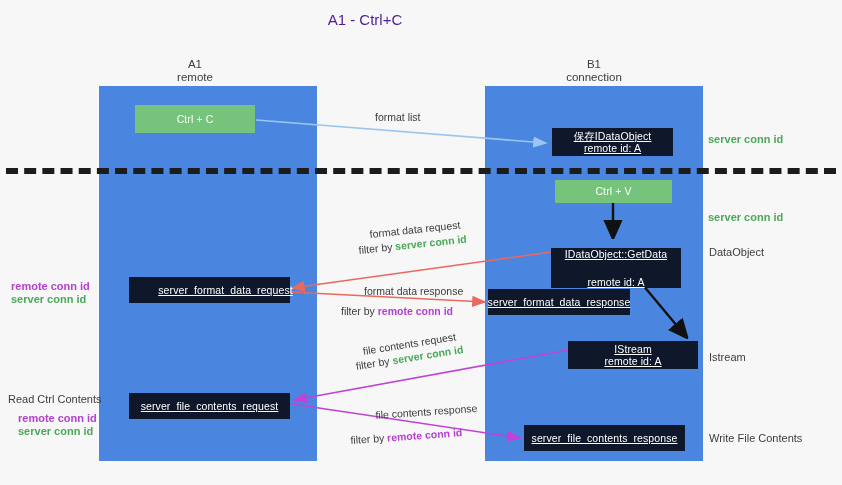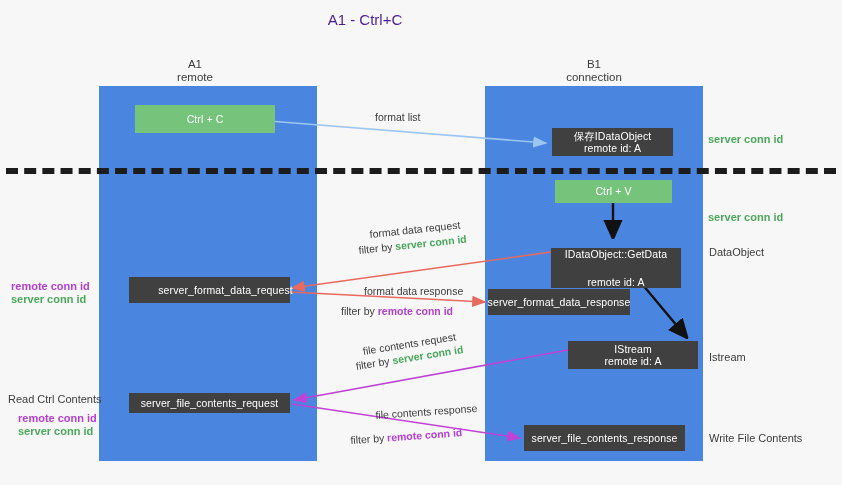--- a/index.html
+++ b/index.html
@@ -35,21 +35,21 @@
   }
 
   
   .box{
     position:absolute;box-sizing:border-box;
     display:flex;flex-direction:column;align-items:center;justify-content:center;
     color:#ffffff;font-size:10.5px;line-height:12.5px;text-align:center;
     letter-spacing:.1px;
   }
   .box.green{background:#76c47c;}
-  .box.orange{background:#404040;}
+  .box.orange{background:#0f172a;text-decoration:underline;}
   .box .l2{font-size:10.5px;}
 
   
   .side{position:absolute;font-size:11px;line-height:14px;color:#3c3c3c;white-space:nowrap;}
   .green-t{color:#4aa85a;font-weight:bold;}
   .purple-t{color:#b43fd0;font-weight:bold;}
 
   
   .elabel{
     position:absolute;font-size:10.5px;line-height:13px;color:#3c3c3c;
@@ -107,29 +107,29 @@
 
     <line x1="290" y1="292" x2="485" y2="302" stroke="#e8695e" stroke-width="1.6" marker-end="url(#ah-red)"></line>
 
     <line x1="568" y1="350" x2="294" y2="400" stroke="#c043d6" stroke-width="1.6" marker-end="url(#ah-purple)"></line>
 
     <line x1="292" y1="404" x2="520" y2="438" stroke="#c043d6" stroke-width="1.6" marker-end="url(#ah-purple)"></line>
   </svg>
 
   <div class="divider"></div>
 
-  <div class="box green" style="left:135px;top:105px;width:140px;height:28px;">
+  <div class="box green" style="left:135px;top:105px;width:120px;height:28px;">
     <div>Ctrl + C</div>
   </div>
 
   <div class="box orange" style="left:129px;top:277px;width:161px;height:26px;padding-left:32px;">
     <div>server_format_data_request</div>
   </div>
 
-  <div class="box orange" style="left:129px;top:393px;width:161px;height:20px;align-items:center;">
+  <div class="box orange" style="left:129px;top:393px;width:161px;height:26px;align-items:center;">
     <div>server_file_contents_request</div>
   </div>
 
   <div class="box orange" style="left:552px;top:128px;width:121px;height:28px;">
     <div>保存IDataObject</div>
     <div class="l2">remote id: A</div>
   </div>
 
   <div class="box green" style="left:555px;top:180px;width:117px;height:23px;">
     <div>Ctrl + V</div>

